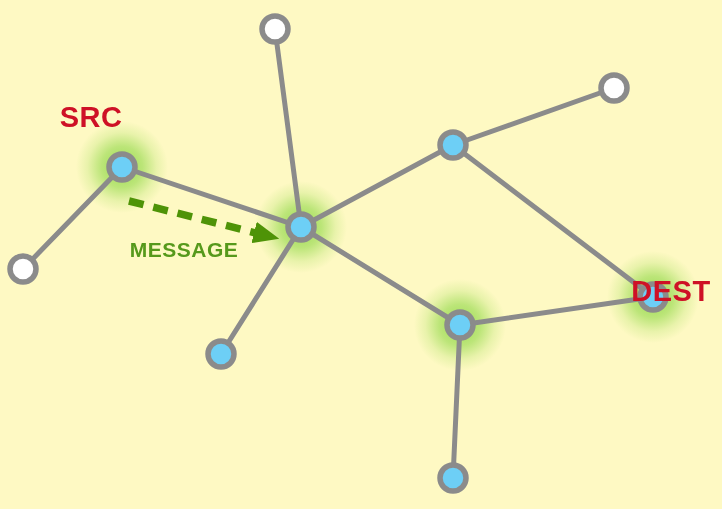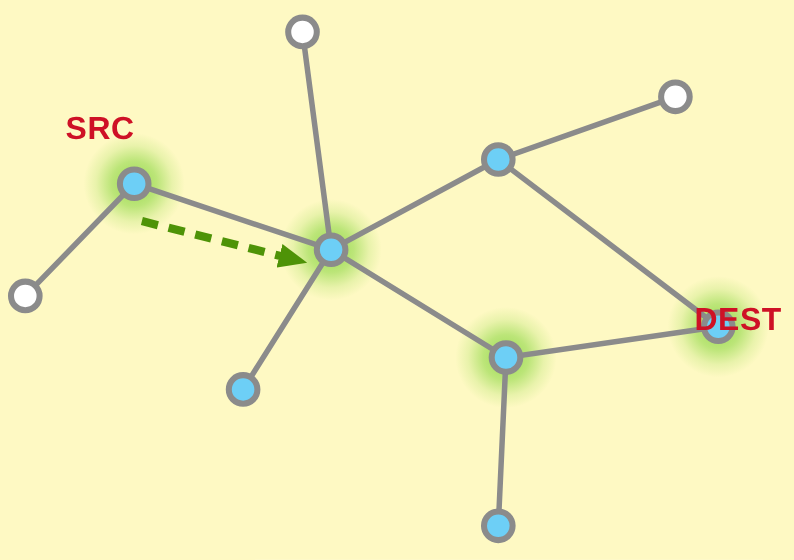--- a/index.html
+++ b/index.html
@@ -69,13 +69,14 @@
       <circle cx="301" cy="227" r="13" fill="#6DCFF6" stroke="#8B8B8B" stroke-width="5.5"></circle>
       <circle cx="221" cy="354" r="13" fill="#6DCFF6" stroke="#8B8B8B" stroke-width="5.5"></circle>
       <circle cx="453" cy="145" r="13" fill="#6DCFF6" stroke="#8B8B8B" stroke-width="5.5"></circle>
       <circle cx="614" cy="88" r="13" fill="#FFFFFF" stroke="#8B8B8B" stroke-width="5.5"></circle>
       <circle cx="460" cy="325" r="13" fill="#6DCFF6" stroke="#8B8B8B" stroke-width="5.5"></circle>
       <circle cx="653" cy="297" r="13" fill="#6DCFF6" stroke="#8B8B8B" stroke-width="5.5"></circle>
       <circle cx="453" cy="478" r="13" fill="#6DCFF6" stroke="#8B8B8B" stroke-width="5.5"></circle>
     </svg>
   <div class="label label-big" id="src-label" style="left: 91px; top: 103px; color: rgb(206, 17, 38);">SRC</div>
   <div class="label label-big" id="dest-label" style="left: 671px; top: 237px; color: rgb(206, 17, 38); margin-top: 40px;">DEST</div>
+  <div class="label label-small" id="message-label" style="left: 184px; top: 239px; color: rgb(86, 153, 27);">MESSAGE</div>
 </div>
 
 </body></html>

